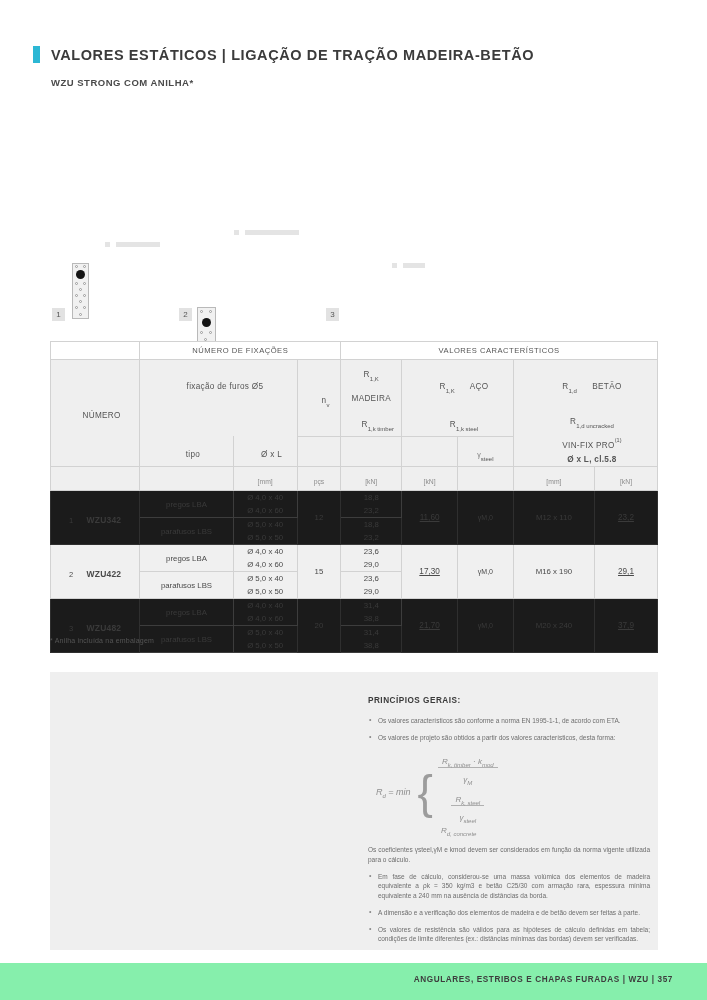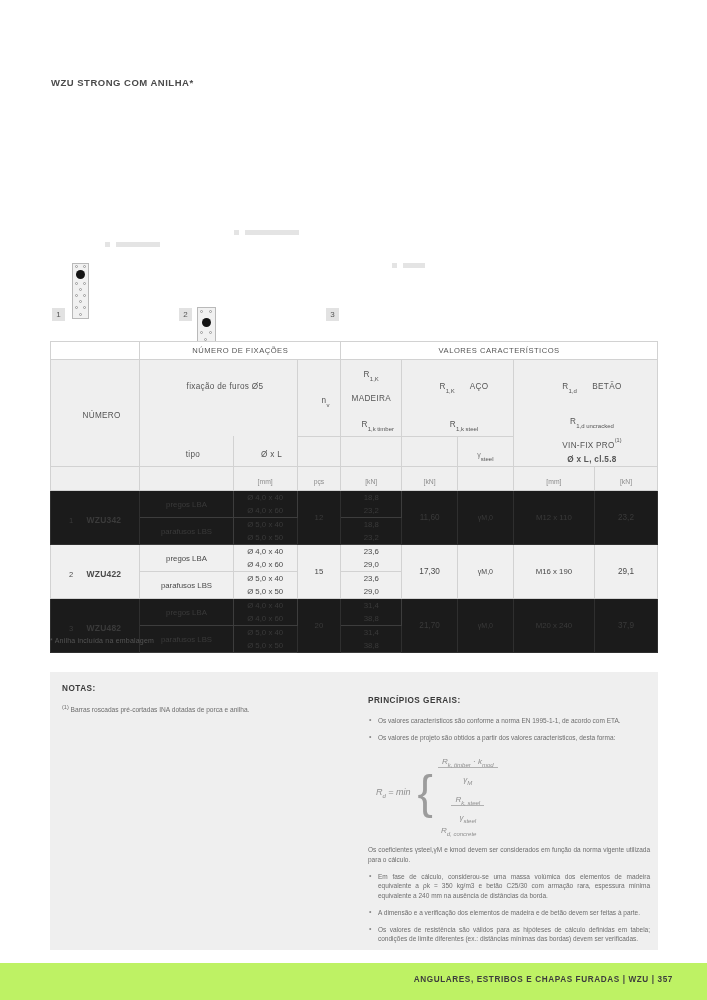--- a/index.html
+++ b/index.html
@@ -65,21 +65,21 @@
 
   tr.light td { background:#f0f0f0; color:#4a4a4a; }
   tr.dark  td { background:#1b1b1b; color:#3a3a3a; border-color:#2f2f2f; }
   tr.dark  td.sep { border-color:#3d3d3d; }
 
   .idx { font-size:7.5px; width:14px; }
   .code { font-size:8.5px; font-weight:bold; letter-spacing:.2px; }
   .ftype { font-size:7.8px; }
   .dim { font-size:7.8px; }
   .num { font-size:7.8px; font-weight:bold; }
-  .numb { font-size:8.2px; font-weight:bold; }
+  .numb { font-size:8.2px; font-weight:bold;text-decoration:underline; }
   .gam { font-size:7px; }
 
   .cellpad { padding:4px 2px; }
   .twoline div { padding:2px 0; }
 
   .star-note {
     position:absolute; left:50px; top:637px;
     font-size:7px; color:#555; letter-spacing:.2px;
   }
 
@@ -113,31 +113,35 @@
   .f-lhs { font-style:italic; font-size:9px; margin-right:7px; }
   .f-brace { font-size:46px; font-weight:100; line-height:0.82; margin-right:5px; color:#9c9c9c; }
   .f-stack { display:flex; flex-direction:column; gap:2px; }
   .frac { display:inline-block; text-align:center; }
   .frac .top { border-bottom:1px solid #b0b0b0; padding:0 4px 1px 4px; font-style:italic; font-size:8px; }
   .frac .bot { padding:1px 4px 0 4px; font-style:italic; font-size:8px; }
   .f-last { font-style:italic; font-size:8px; padding-left:3px; }
 
   
   #footer {
-    position:absolute; left:0; top:963px; width:707px; height:37px; background:#bef264;
+    position:absolute; left:0; top:963px; width:707px; height:37px; background:#86efac;
   }
   .footer-text {
     position:absolute; right:34px; top:12px;
     font-size:8.2px; font-weight:bold; letter-spacing:.6px; color:#3d3d3d;
   }
 </style>
 </head>
 <body>
 
 <div id="header">
+  <div class="title-row">
+    <div class="title-bar"></div>
+    <div class="title-text">VALORES ESTÁTICOS | LIGAÇÃO DE TRAÇÃO MADEIRA-BETÃO</div>
+  </div>
   <div class="subtitle">WZU STRONG COM ANILHA*</div>
 </div>
 
 <div id="illustration">
 
   <div class="dimline" style="left:76px; top:17px; width:44px;"></div>
   <div class="dimtick" style="left:65px; top:17px;"></div>
   <div class="plate" style="left:32px; top:38px; width:17px; height:56px;">
     <div class="bolt" style="left:3px; top:6px;"></div>
     <div class="hole" style="left:2px; top:1px;"></div>
@@ -374,26 +378,20 @@
         </td>
       </tr>
     </tbody>
   </table>
 </div>
 
 <div class="star-note">*  Anilha incluída na embalagem</div>
 
 <div id="notes-panel">
 
-  <div class="panel-col-left">
-    <div class="panel-h">NOTAS:</div>
-    <div class="note-line">
-      <span class="sup">(1)</span><span> Barras roscadas pré-cortadas INA dotadas de porca e anilha.</span>
-    </div>
-  </div>
 
   <div class="panel-col-right">
     <div class="panel-h">PRINCÍPIOS GERAIS:</div>
     <ul class="bullets">
       <li>Os valores característicos são conforme a norma EN 1995-1-1, de acordo com ETA.</li>
       <li>Os valores de projeto são obtidos a partir dos valores característicos, desta forma:</li>
     </ul>
 
     <div class="formula">
       <span class="f-lhs"><span>R</span><span class="sub">d</span><span> = min</span></span>

